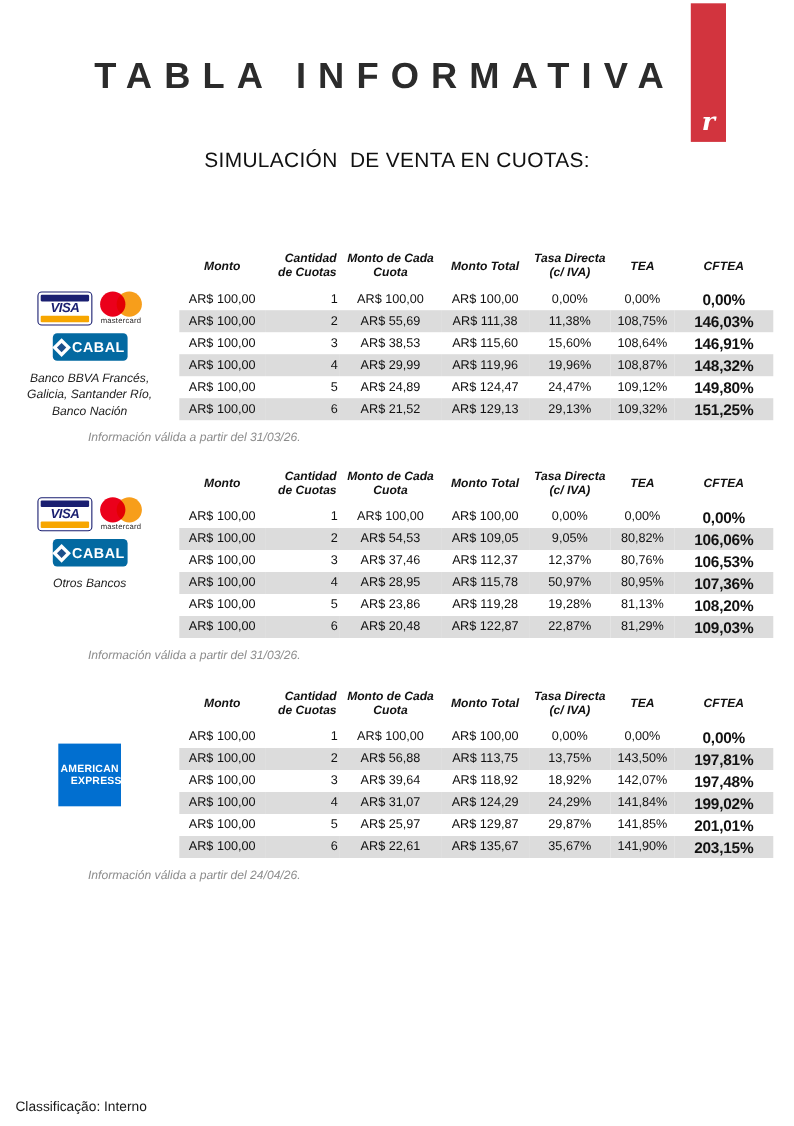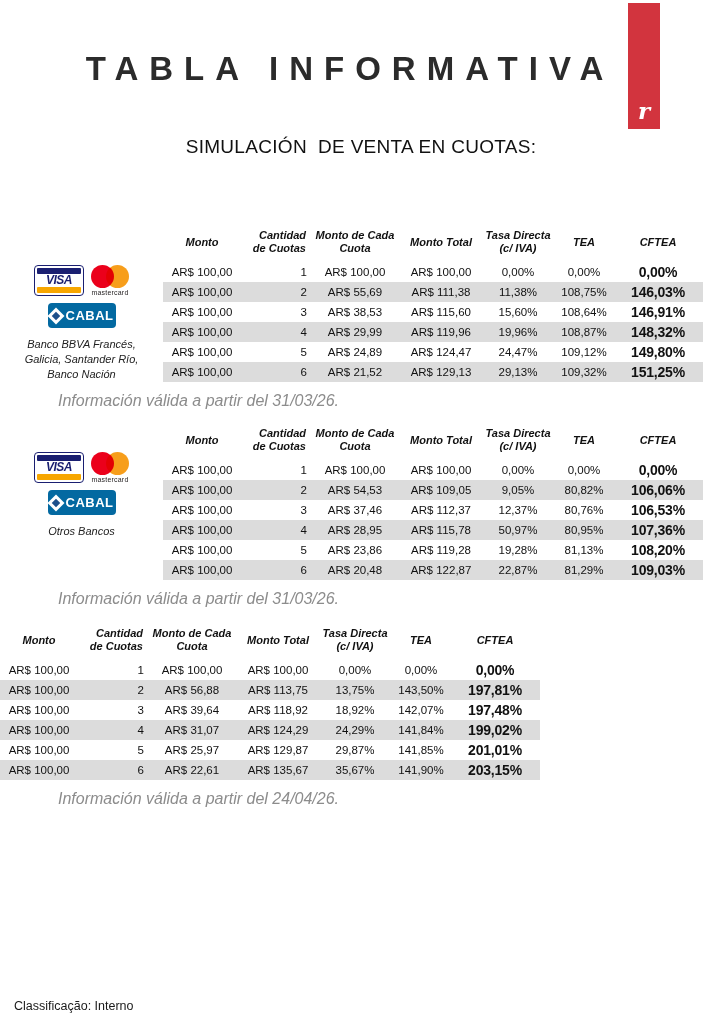--- a/index.html
+++ b/index.html
@@ -54,21 +54,21 @@
   table { border-collapse:collapse; width:540px; table-layout:fixed; }
   thead th { font-size:11px; font-weight:bold; font-style:italic; color:#111;
     text-align:center; vertical-align:middle; height:40px; line-height:13px; padding:0 3px; }
   tbody td { font-size:11.5px; text-align:center; vertical-align:middle; height:20px;
     color:#111; padding:0 2px; }
   tbody tr:nth-child(even) { background:#dcdcdc; }
   td.col6 { font-weight:bold; font-size:14px; letter-spacing:-0.2px; }
   .col0{width:78px;} .col1{width:68px;text-align:right;} .col2{width:92px;} .col3{width:80px;}
   .col4{width:74px;} .col5{width:58px;} .col6{width:90px;text-align:center;}
 
-  .footnote { margin-left:58px; margin-top:10px; font-style:italic; font-size:16px; color:#8c8c8c; }
+  .footnote { margin-left:80px; margin-top:10px; font-style:italic; font-size:11px; color:#8c8c8c; }
 
   .footer { position:absolute; left:14px; top:999px; font-size:12.5px; color:#1a1a1a; }
 </style>
 </head>
 <body>
 
 <div class="title">TABLA INFORMATIVA</div>
 <div class="redbar">
   <span class="r">r</span>
 </div>
@@ -267,20 +267,26 @@
             <td class="col6">109,03%</td>
           </tr>
         </tbody>
     </table>
   </div>
   <div class="footnote">Información válida a partir del 31/03/26.</div>
 </div>
 
 <div class="section s3">
   <div class="section-body">
+    <div class="leftcol">
+      <div class="amex">
+        <div class="l1">AMERICAN</div>
+        <div class="l2">EXPRESS</div>
+      </div>
+    </div>
     <table>
       <thead>
           <tr>
             <th class="col0">Monto</th>
             <th class="col1">Cantidad de Cuotas</th>
             <th class="col2">Monto de Cada Cuota</th>
             <th class="col3">Monto Total</th>
             <th class="col4">Tasa Directa (c/ IVA)</th>
             <th class="col5">TEA</th>
             <th class="col6">CFTEA</th>

